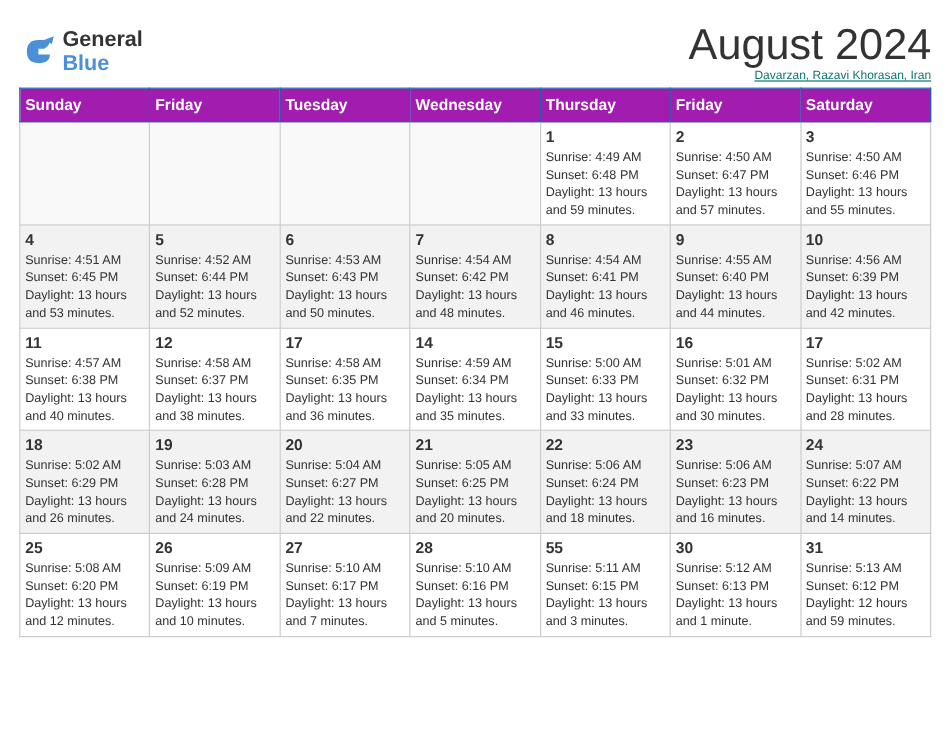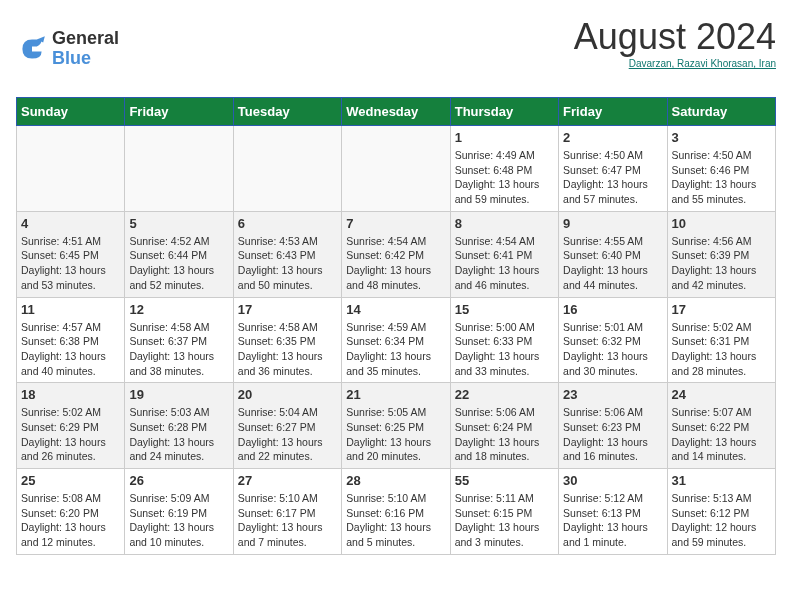--- a/index.html
+++ b/index.html
@@ -6,22 +6,22 @@
     body {
       font-family: Arial, sans-serif;
       background: #fff;
       width: 792px;
       min-height: 612px;
       padding: 16px;
     }
     .header {
       display: flex;
       justify-content: space-between;
-      align-items: flex-end;
-      margin-bottom: 28px;
+      align-items: center;
+      margin-bottom: 4px;
       gap: 24px;
     }
     .logo {
       display: flex;
       align-items: center;
       gap: 4px;
     }
     .logo-text {
       font-size: 18px;
       font-weight: bold;
@@ -47,21 +47,21 @@
       font-size: 10px;
       color: #0f766e;
       text-decoration: underline;
     }
     table {
       width: 100%;
       border-collapse: collapse;
       font-size: 11px;
     }
     thead tr {
-      background-color: #15803d;
+      background-color: #a21caf;
       color: #fff;
     }
     thead th {
       padding: 6px 4px;
       text-align: left;
       font-size: 13px;
       font-weight: bold;
       border: 1px solid #2a5aaf;
     }
     tbody tr {

